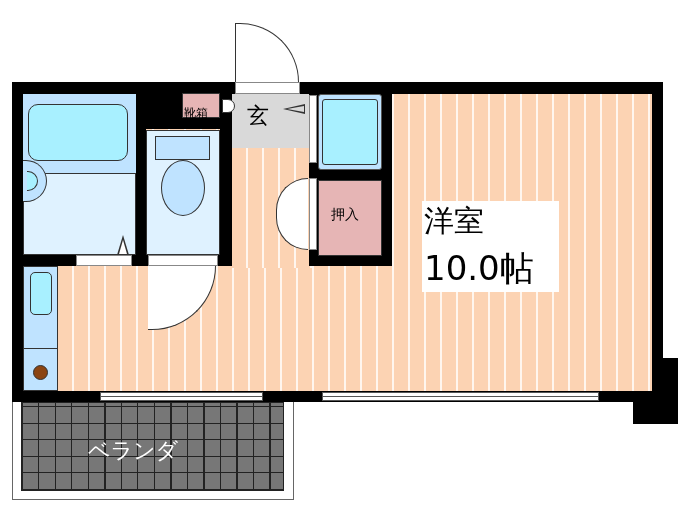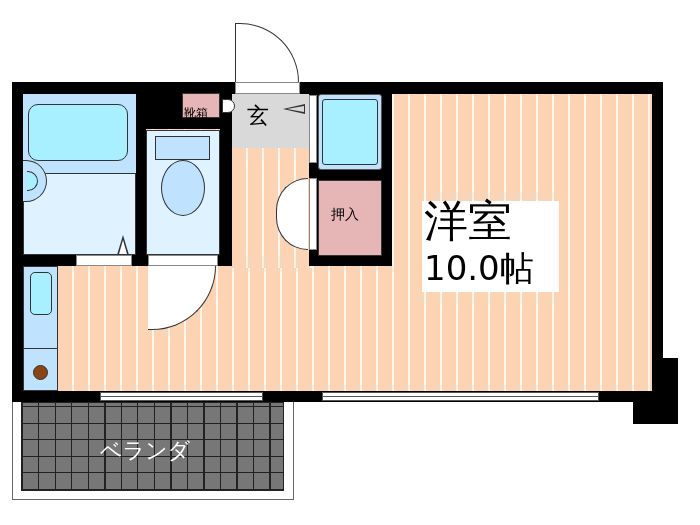--- a/index.html
+++ b/index.html
@@ -70,23 +70,23 @@
 <div class="abs" style="left:318px;top:94px;width:64px;height:76px;background:#bfe3ff;border:1.5px solid #555;border-radius:3px;"></div>
 <div class="abs" style="left:322px;top:99px;width:56px;height:66px;background:#a8f0ff;border:1.5px solid #333;border-radius:3px;"></div>
 <div class="abs" style="left:318px;top:180px;width:64px;height:76px;background:#e6b5b5;border:1px solid #333;"></div>
 <div class="abs label" style="left:331px;top:206px;font-size:14px;">押入</div>
 <div class="abs" style="left:309px;top:95px;width:8px;height:68px;background:#fff;border:1px solid #888;"></div>
 <div class="abs" style="left:309px;top:178px;width:8px;height:72px;background:#fff;border:1px solid #888;"></div>
 <div class="abs" style="left:276px;top:178px;width:32px;height:36px;background:#fff;border-top:1.5px solid #333;border-left:1.5px solid #333;border-radius:32px 0 0 0;"></div>
 <div class="abs" style="left:276px;top:214px;width:32px;height:36px;background:#fff;border-bottom:1.5px solid #333;border-left:1.5px solid #333;border-radius:0 0 0 32px;"></div>
 
 <div class="abs" style="left:422px;top:201px;width:137px;height:91px;background:#fff;"></div>
-<div class="abs label" style="left:424px;top:200px;font-size:44px;line-height:42px;">洋室</div>
+<div class="abs label" style="left:424px;top:200px;font-size:30px;line-height:42px;">洋室</div>
 <div class="abs label" style="left:424px;top:247px;font-size:34px;line-height:42px;">10.0帖</div>
 
 <div class="abs" style="left:100px;top:392px;width:163px;height:9px;background:#fff;border:1px solid #555;"></div>
 <div class="abs" style="left:100px;top:396px;width:163px;height:1px;background:#555;"></div>
 <div class="abs" style="left:322px;top:392px;width:277px;height:9px;background:#fff;border:1px solid #555;"></div>
 <div class="abs" style="left:322px;top:396px;width:277px;height:1px;background:#555;"></div>
 
 <div class="abs" style="left:12px;top:402px;width:282px;height:98px;background:#fff;border:1.5px solid #666;border-top:none;"></div>
 <div class="abs tile" style="left:21px;top:402px;width:263px;height:89px;border:1px solid #222;"></div>
-<div class="abs label" style="left:88px;top:436px;font-size:22px;color:#fff;padding-left:12px;">ベランダ</div>
+<div class="abs label" style="left:88px;top:436px;font-size:22px;color:#fff;">ベランダ</div>
 
 </body></html>

